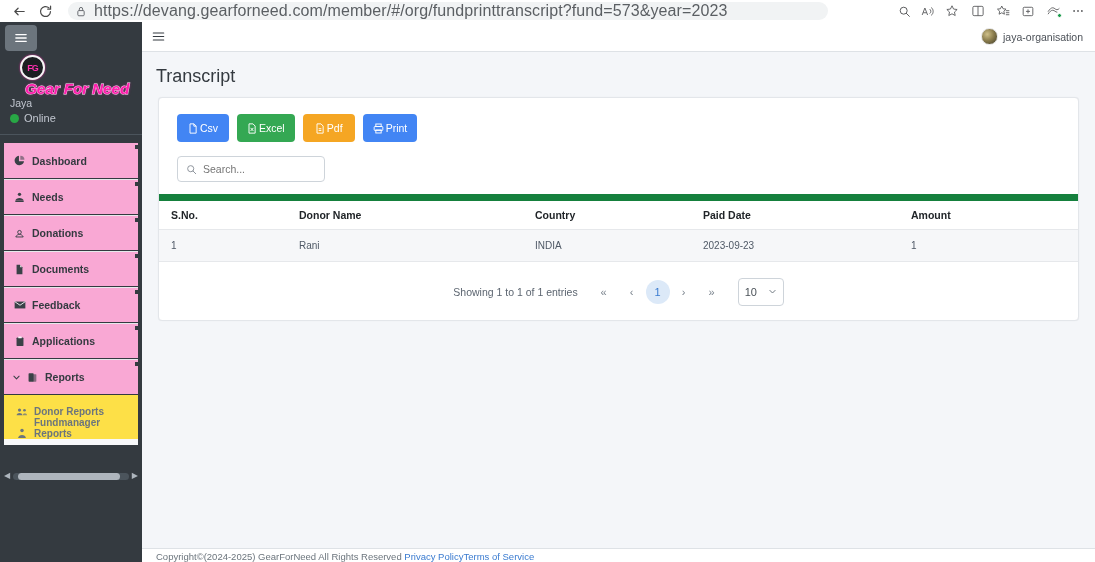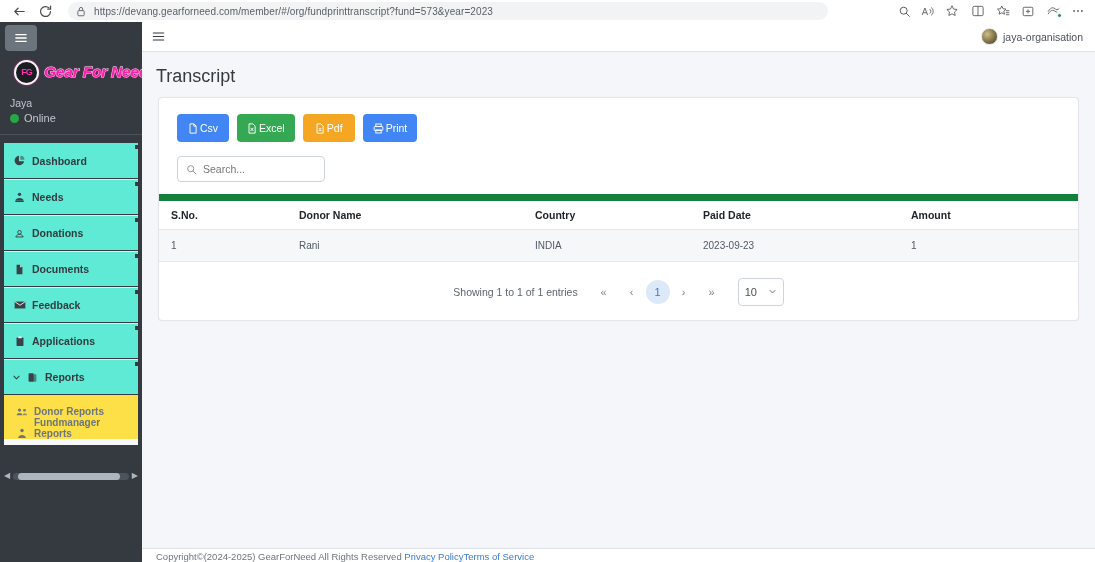--- a/index.html
+++ b/index.html
@@ -34,21 +34,21 @@
     border-radius: 9px;
     display: flex;
     align-items: center;
     padding: 0 8px;
     margin: 0 6px 0 10px;
     overflow: hidden;
     max-width: 760px;
   }
   #omnibox .lock { color: #5f6368; margin-right: 8px; display: flex; flex: 0 0 auto;}
   #url-text {
-    font-size: 10px;
+    font-size: 16px;
     color: #5b5f63;
     white-space: nowrap;
     overflow: hidden;
     text-overflow: ellipsis;
     letter-spacing: .1px;
   }
   #omnibox-actions { display: flex; align-items: center; gap: 2px; margin-left: auto; }
   #toolbar-right { display: flex; align-items: center; gap: 3px; margin-left: 4px; }
   .tb-icon {
     width: 22px; height: 20px;
@@ -84,23 +84,24 @@
   #sb-toggle {
     width: 32px; height: 26px;
     margin: 3px 0 0 5px;
     background: #6c757d;
     border-radius: 4px;
     display: flex; align-items: center; justify-content: center;
     color: #ffffff;
   }
   #brand {
     height: 34px;
-    display: flex; align-items: center;
-    padding: 0 14px;
+    display: flex; align-items: flex-start;
+    padding: 0 20px;
     margin-top: 4px;
+    flex-direction: column;
   }
   #brand-badge {
     width: 25px; height: 25px;
     border-radius: 50%;
     background: #1b1e21;
     border: 2px solid #f5f5f5;
     display: flex; align-items: center; justify-content: center;
     font-size: 9px; font-weight: bold;
     color: #ff2fb0;
     flex: 0 0 auto;
@@ -130,21 +131,21 @@
     margin-top: 3px;
   }
   .status-dot {
     width: 9px; height: 9px; border-radius: 50%;
     background: #28a745; display: inline-block;
   }
   #nav { padding-top: 8px; }
   .nav-item {
     height: 35px;
     margin: 0 4px 1px 4px;
-    background: #5eead4;
+    background: #f9a8d4;
     color: #343a40;
     display: flex;
     align-items: center;
     padding: 16px 8px;
     font-size: 10.5px;
     font-weight: bold;
     position: relative;
     border-top: 1px solid #e7e9ec;
   }
   .nav-item:first-child { border-top: none; }

